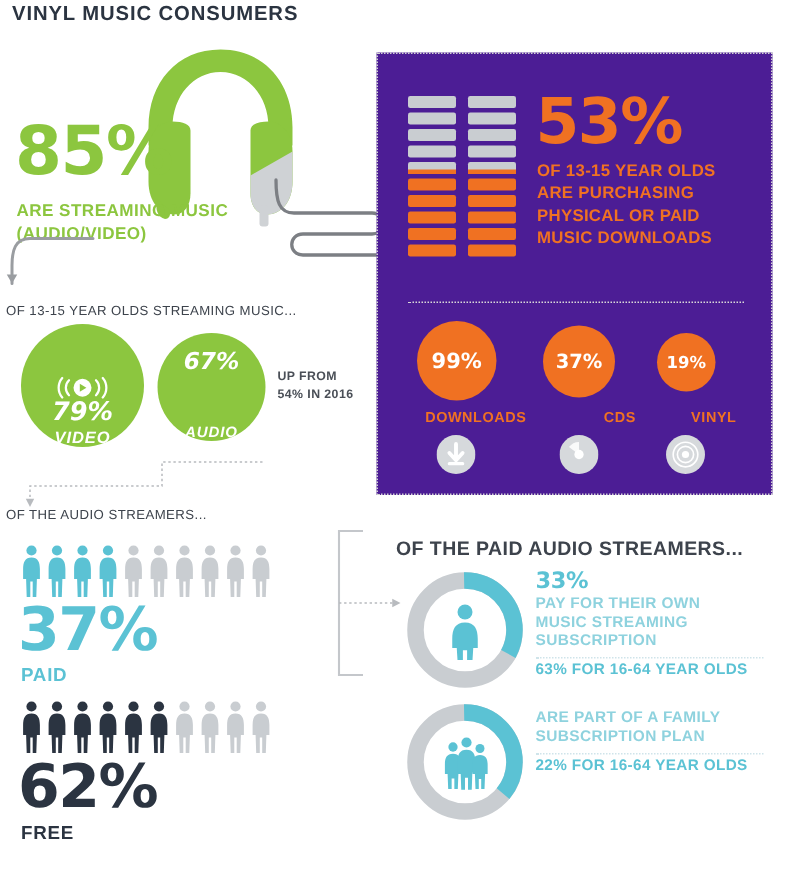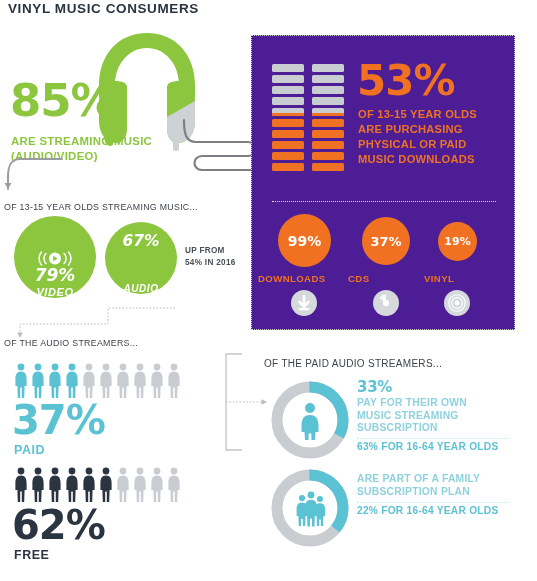--- a/index.html
+++ b/index.html
@@ -98,21 +98,21 @@
     position:absolute; border-radius:50%; background:#f07122;
     display:flex; align-items:center; justify-content:center;
     color:#fff; font-weight:bold; font-family:"DejaVu Sans",sans-serif;
   }
   .ocircle.c1 { left:26px;  top:178px; width:53px; height:53px; font-size:14px; }
   .ocircle.c2 { left:110px; top:181px; width:48px; height:48px; font-size:13px; }
   .ocircle.c3 { left:186px; top:186px; width:39px; height:39px; font-size:11px; }
 
   .olbl {
     position:absolute; font-size:9.6px; font-weight:bold; color:#f07122;
-    letter-spacing:.4px; text-align:left;
+    letter-spacing:.4px; text-align:right;
   }
   .olbl.l1 { left:6px;   top:237px; width:93px; }
   .olbl.l2 { left:96px;  top:237px; width:76px; }
   .olbl.l3 { left:172px; top:237px; width:67px; }
 
   .oicon { position:absolute; width:26px; height:26px; }
   .oicon.i1 { left:39px;  top:254px; }
   .oicon.i2 { left:121px; top:254px; }
   .oicon.i3 { left:192px; top:254px; }
 
@@ -138,21 +138,21 @@
   .lbl-free {
     position:absolute; left:14px; top:548px;
     font-size:12.5px; font-weight:bold; color:#2b3441; letter-spacing:.5px;
   }
 
   
   .bracket { position:absolute; left:220px; top:352px; width:70px; height:110px; }
 
   .lbl-paidstreamers {
     position:absolute; left:264px; top:358px;
-    font-size:10px; color:#3d434c; letter-spacing:.3px; font-weight:400;
+    font-size:13px; color:#3d434c; letter-spacing:.3px; font-weight:700;
   }
 
   
   .donut { position:absolute; width:84px; height:84px; }
   .donut.d1 { left:268px; top:378px; }
   .donut.d2 { left:268px; top:466px; }
 
   .dtxt { position:absolute; }
   .dtxt.t1 { left:357px; top:380px; }
   .dtxt.t2 { left:357px; top:472px; }

